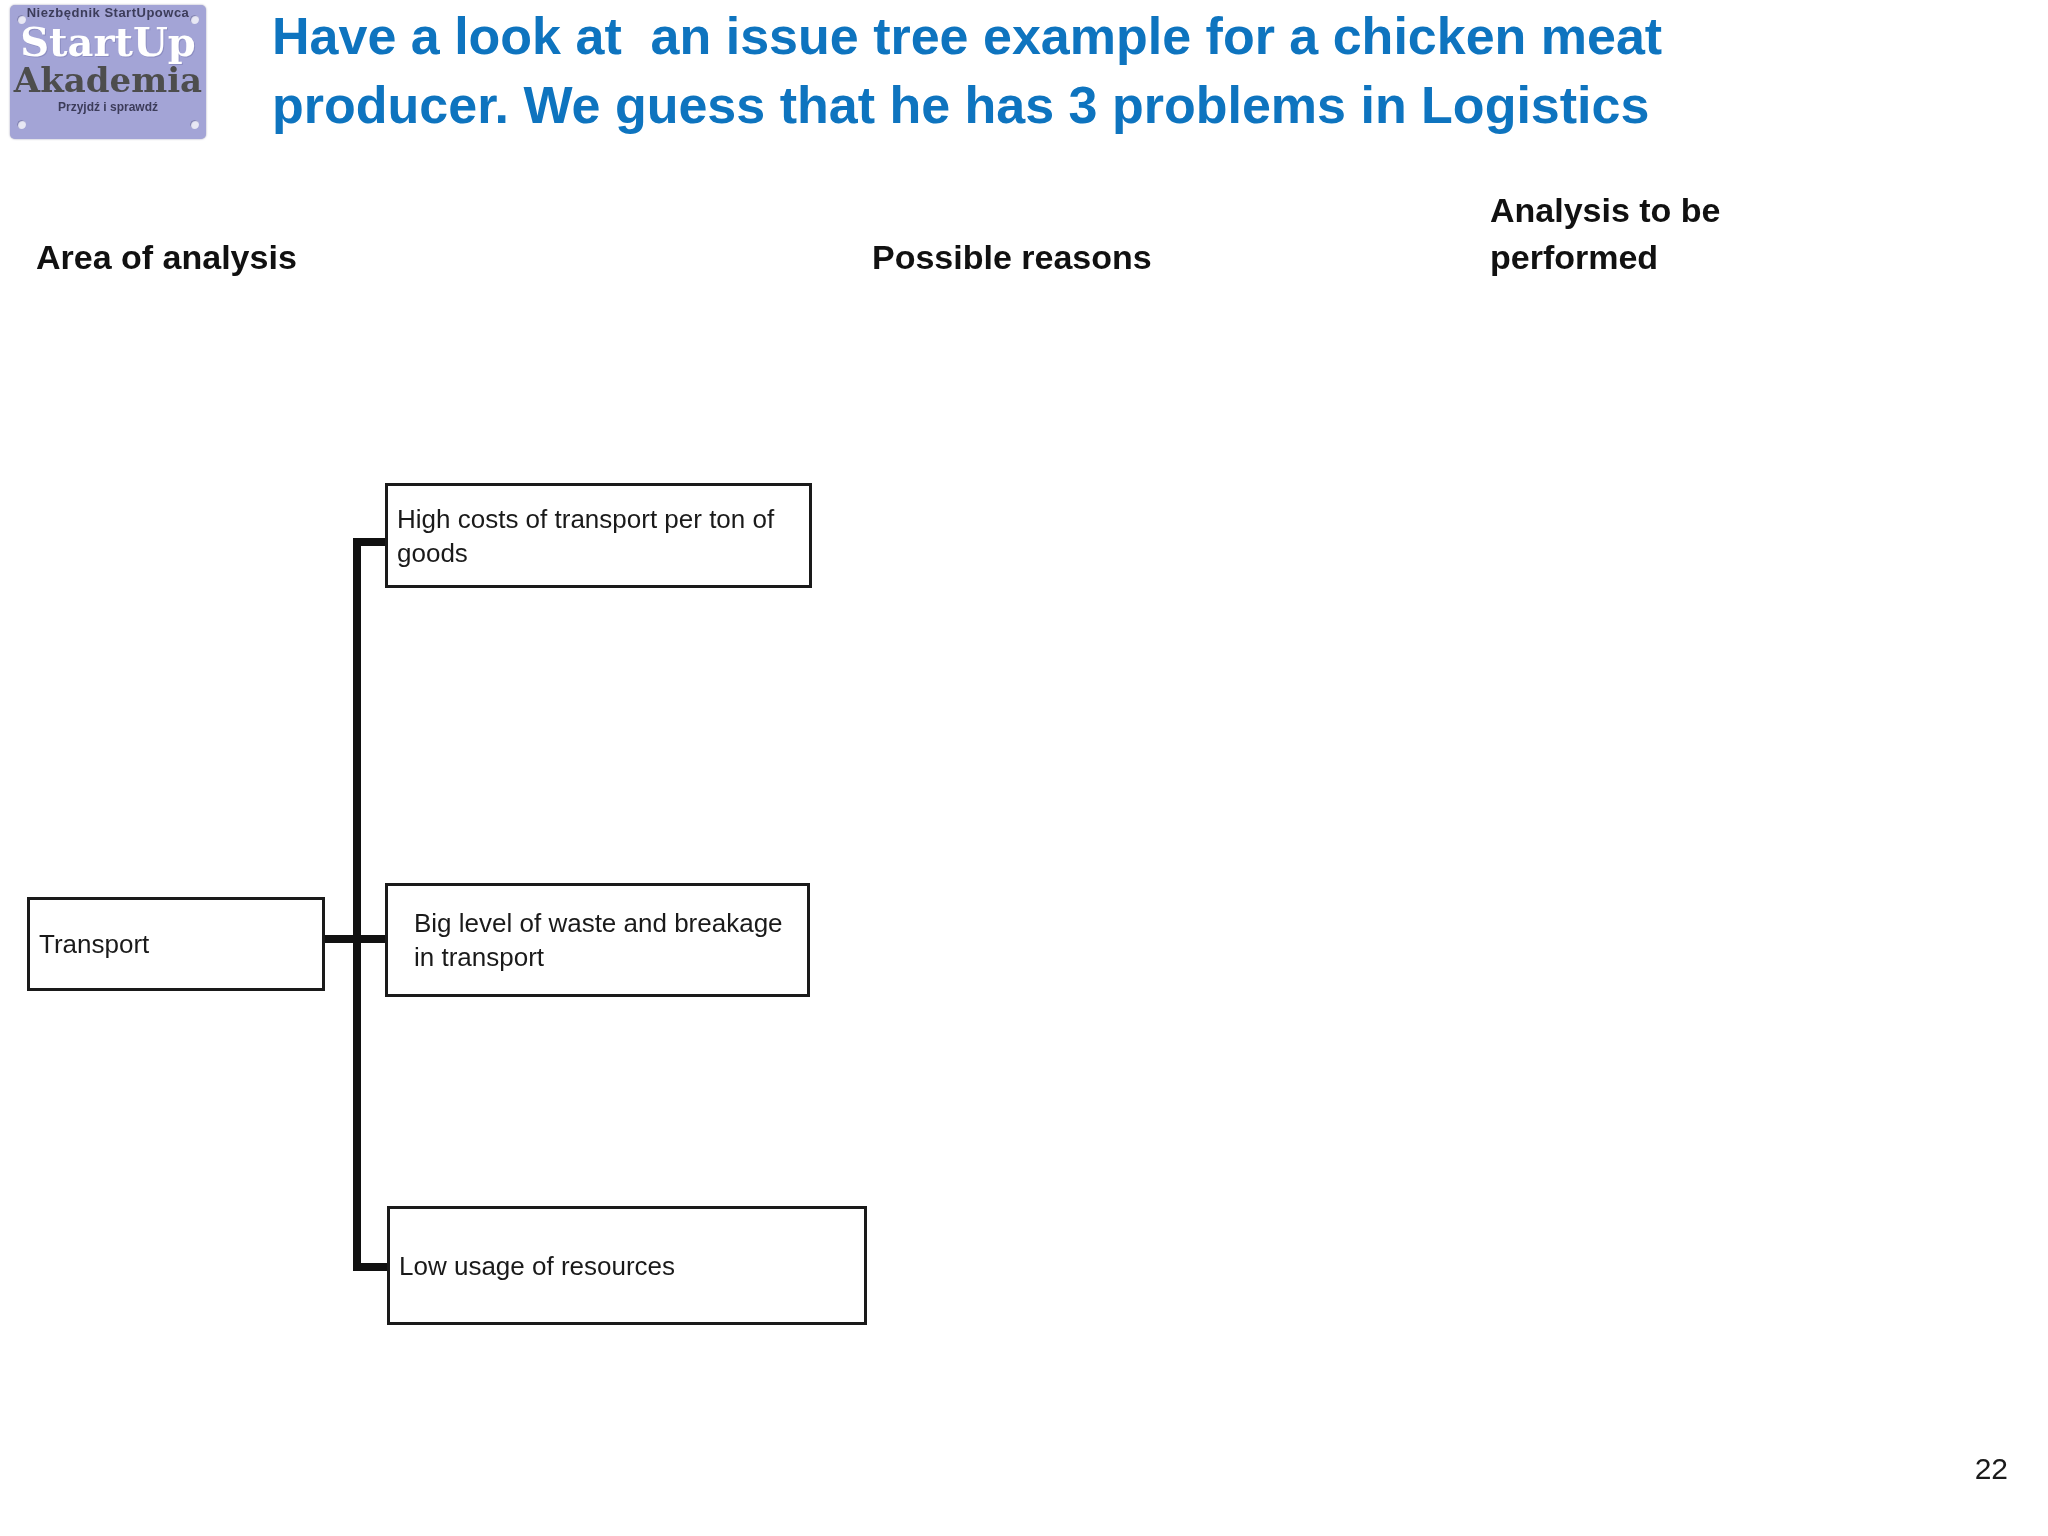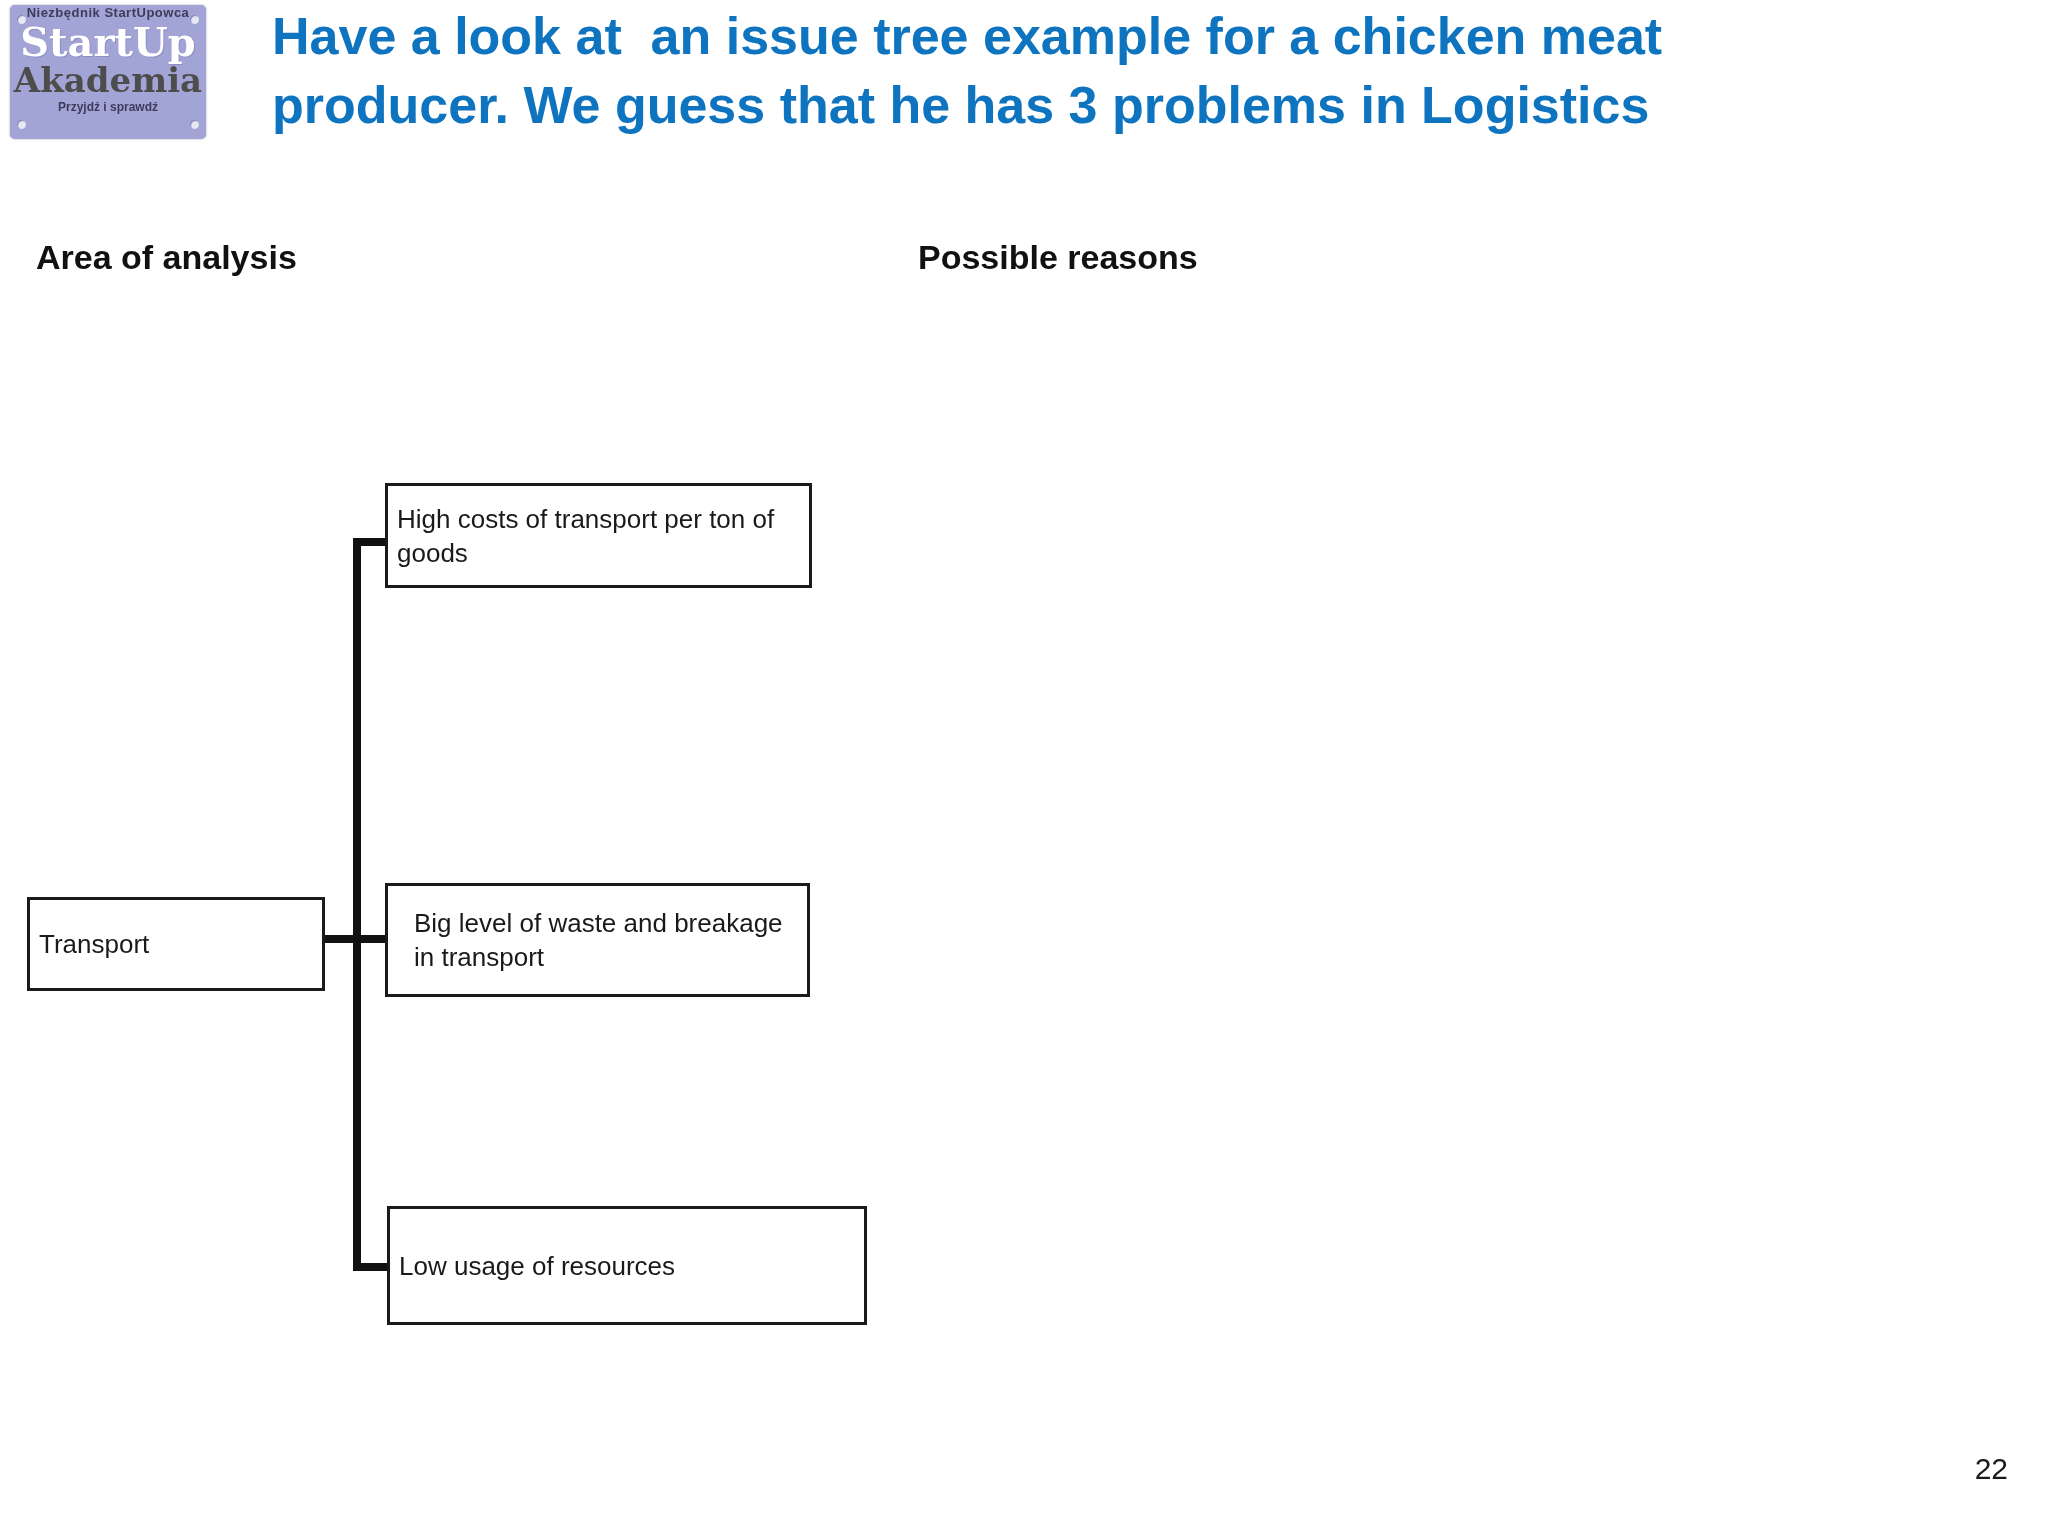--- a/index.html
+++ b/index.html
@@ -70,21 +70,21 @@
   .col-header {
     position: absolute;
     bottom: 6px;
     font-size: 34px;
     line-height: 47px;
     font-weight: bold;
     color: #111111;
   }
   .col-header-1 { left: 36px; }
   .col-header-2 { left: 403px; }
-  .col-header-3 { left: 918px; margin-top: 37px; }
+  .col-header-3 { left: 872px; margin-top: 37px; }
   .col-header-4 { left: 1490px; width: 262px; }
 
   
   .node {
     position: absolute;
     border: 3px solid #1a1a1a;
     background: #ffffff;
     box-sizing: border-box;
     display: flex;
     align-items: center;
@@ -125,20 +125,21 @@
     <div class="logo-startup">StartUp</div>
     <div class="logo-akademia">Akademia</div>
     <div class="logo-bottom">Przyjdź i sprawdź</div>
   </div>
 
   <div class="title">Have a look at  an issue tree example for a chicken meat producer. We guess that he has 3 problems in Logistics</div>
 
   <div class="headers">
     <div class="col-header col-header-1">Area of analysis</div>
     <div class="col-header col-header-3">Possible reasons</div>
+    <div class="col-header col-header-4">Analysis to be performed</div>
   </div>
 
   <div class="connector trunk"></div>
   <div class="connector conn-top"></div>
   <div class="connector conn-mid"></div>
   <div class="connector conn-bottom"></div>
 
   <div class="node node-root">
     <span>Transport</span>
   </div>

